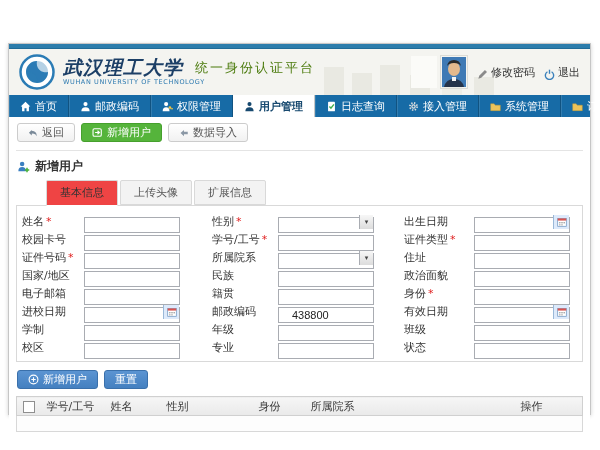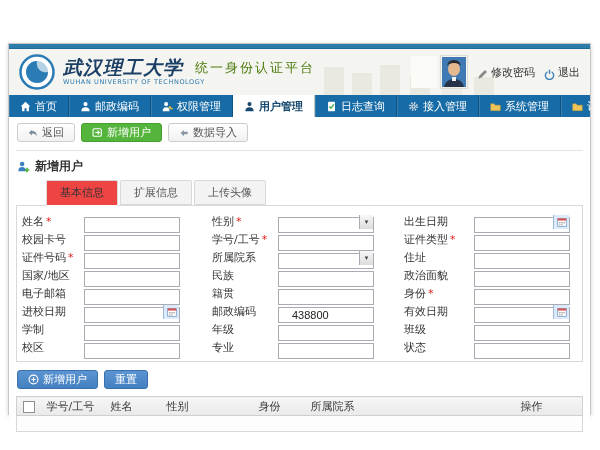--- a/index.html
+++ b/index.html
@@ -233,22 +233,22 @@
             <circle cx="5.5" cy="4" r="3" fill="#3a7fc1"></circle>
             <path d="M0.5 13.5 q0-5.5 5-5.5 q5 0 5 5.5 Z" fill="#3a7fc1"></path>
             <path d="M11 9 h2 v2 h2 v2 h-2 v2 h-2 v-2 H9 v-2 h2 Z" fill="#45b035"></path>
           </svg>
       </span>
       <span>新增用户</span>
     </div>
 
     <div class="tabs">
       <div class="tab active">基本信息</div>
+      <div class="tab">上传头像</div>
       <div class="tab">扩展信息</div>
-      <div class="tab">上传头像</div>
     </div>
 
     <div class="panel">
 
       <div class="frow">
         <span class="lbl"><span>姓名</span><span class="req">*</span></span>
         <span class="ibox"><input style=""></span>
         <span></span>
         <span class="lbl"><span>性别</span><span class="req">*</span></span>
         <span class="ibox"><input style=""><span class="ddbtn">▾</span></span>

